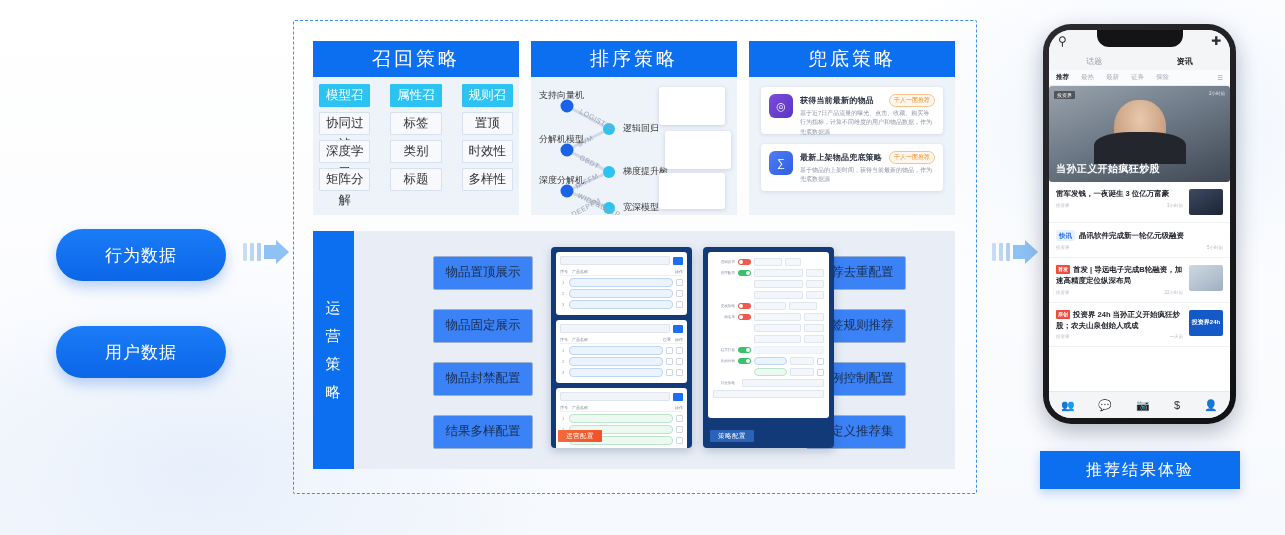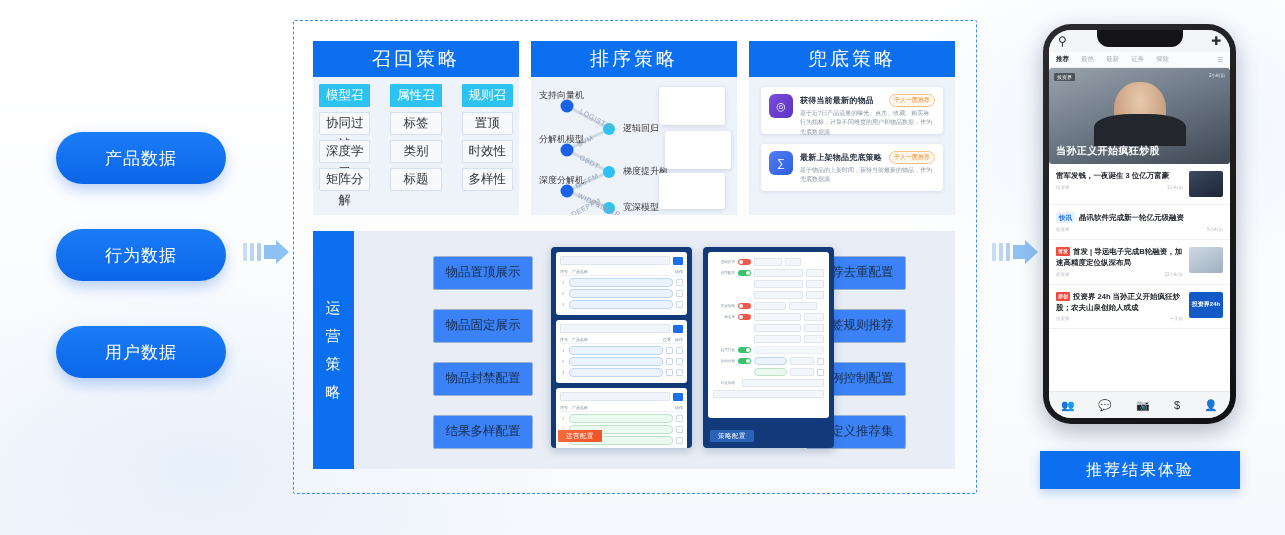--- a/index.html
+++ b/index.html
@@ -179,23 +179,20 @@
     display:flex;align-items:center;justify-content:center;font-size:16px;letter-spacing:2px;
     box-shadow:0 4px 10px rgba(14,90,220,.25);
   }
   .sicon{font-size:12px;color:#2a2d33;}
 </style>
 </head>
 <body>
 
 <div class="stage">
 
-  <div class="pill" id="pill0">
-    <span>产品数据</span>
-  </div>
   <div class="pill" id="pill1">
     <span>行为数据</span>
   </div>
   <div class="pill" id="pill2">
     <span>用户数据</span>
   </div>
 
   <div class="arrow" id="arrowLeft">
     <span class="bars">
         <i></i>
@@ -485,20 +482,24 @@
     </div>
   </div>
 
   <div class="phone">
     <div class="screen">
       <div class="notch"></div>
       <div class="statusbar">
         <span class="sicon">⚲</span>
         <span class="sicon">✚</span>
       </div>
+      <div class="ptabs">
+        <span>话题</span>
+        <span class="act">资讯</span>
+      </div>
       <div class="psub">
         <span class="act">推荐</span>
         <span>最热</span>
         <span>最新</span>
         <span>证券</span>
         <span>保险</span>
         <span style="margin-left:auto">☰</span>
       </div>
       <div class="hero">
         <span class="ribbon">投资界</span>

